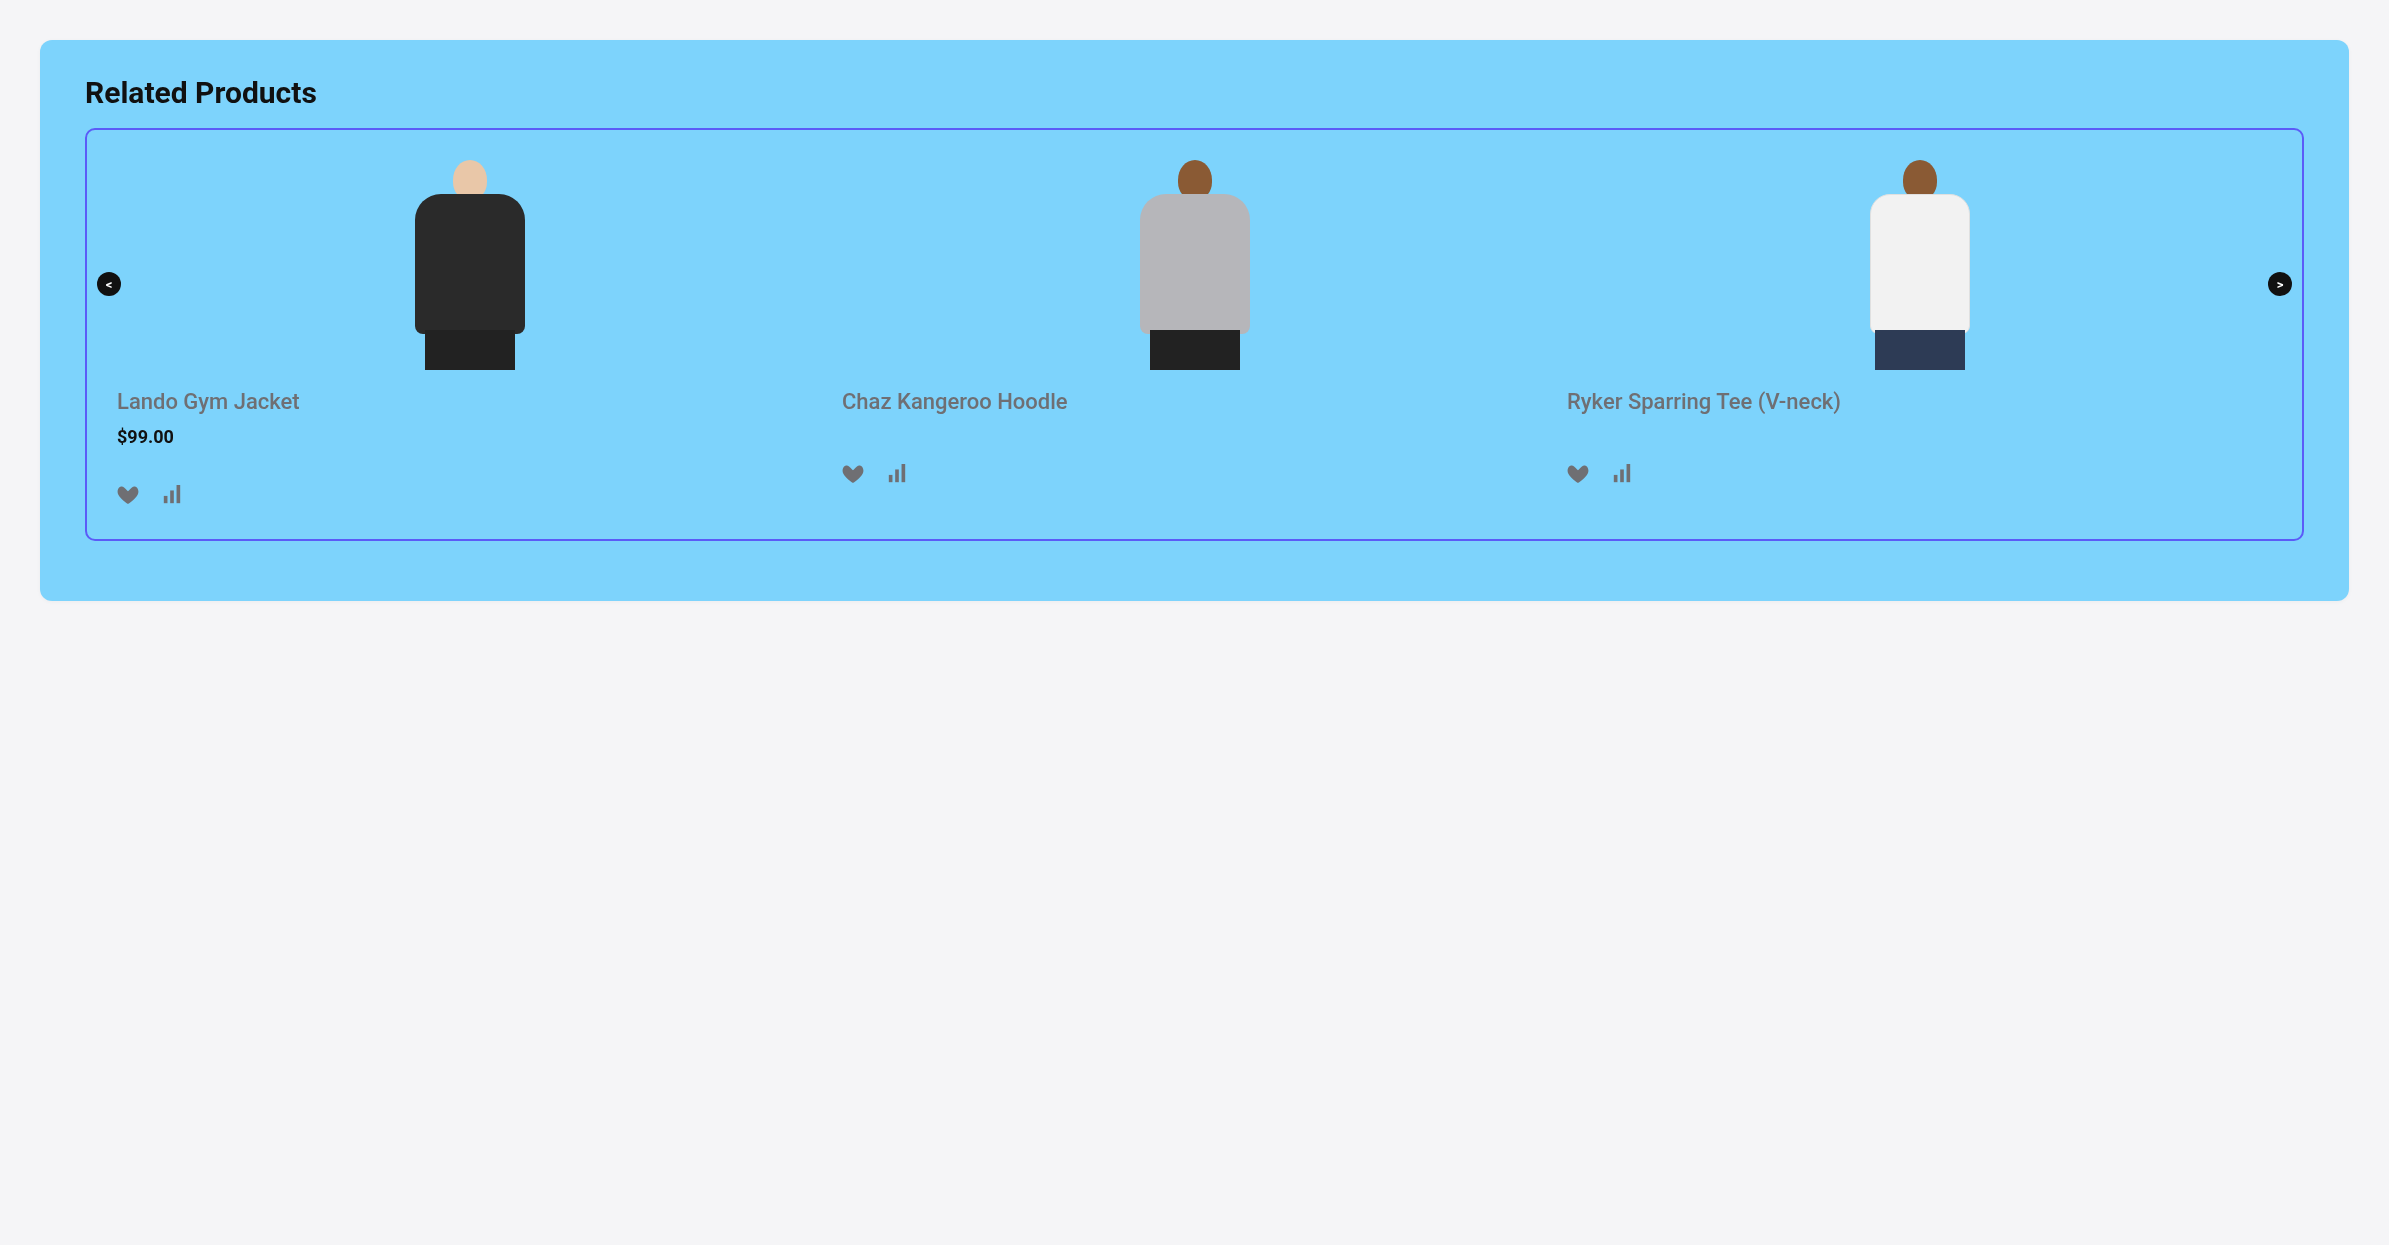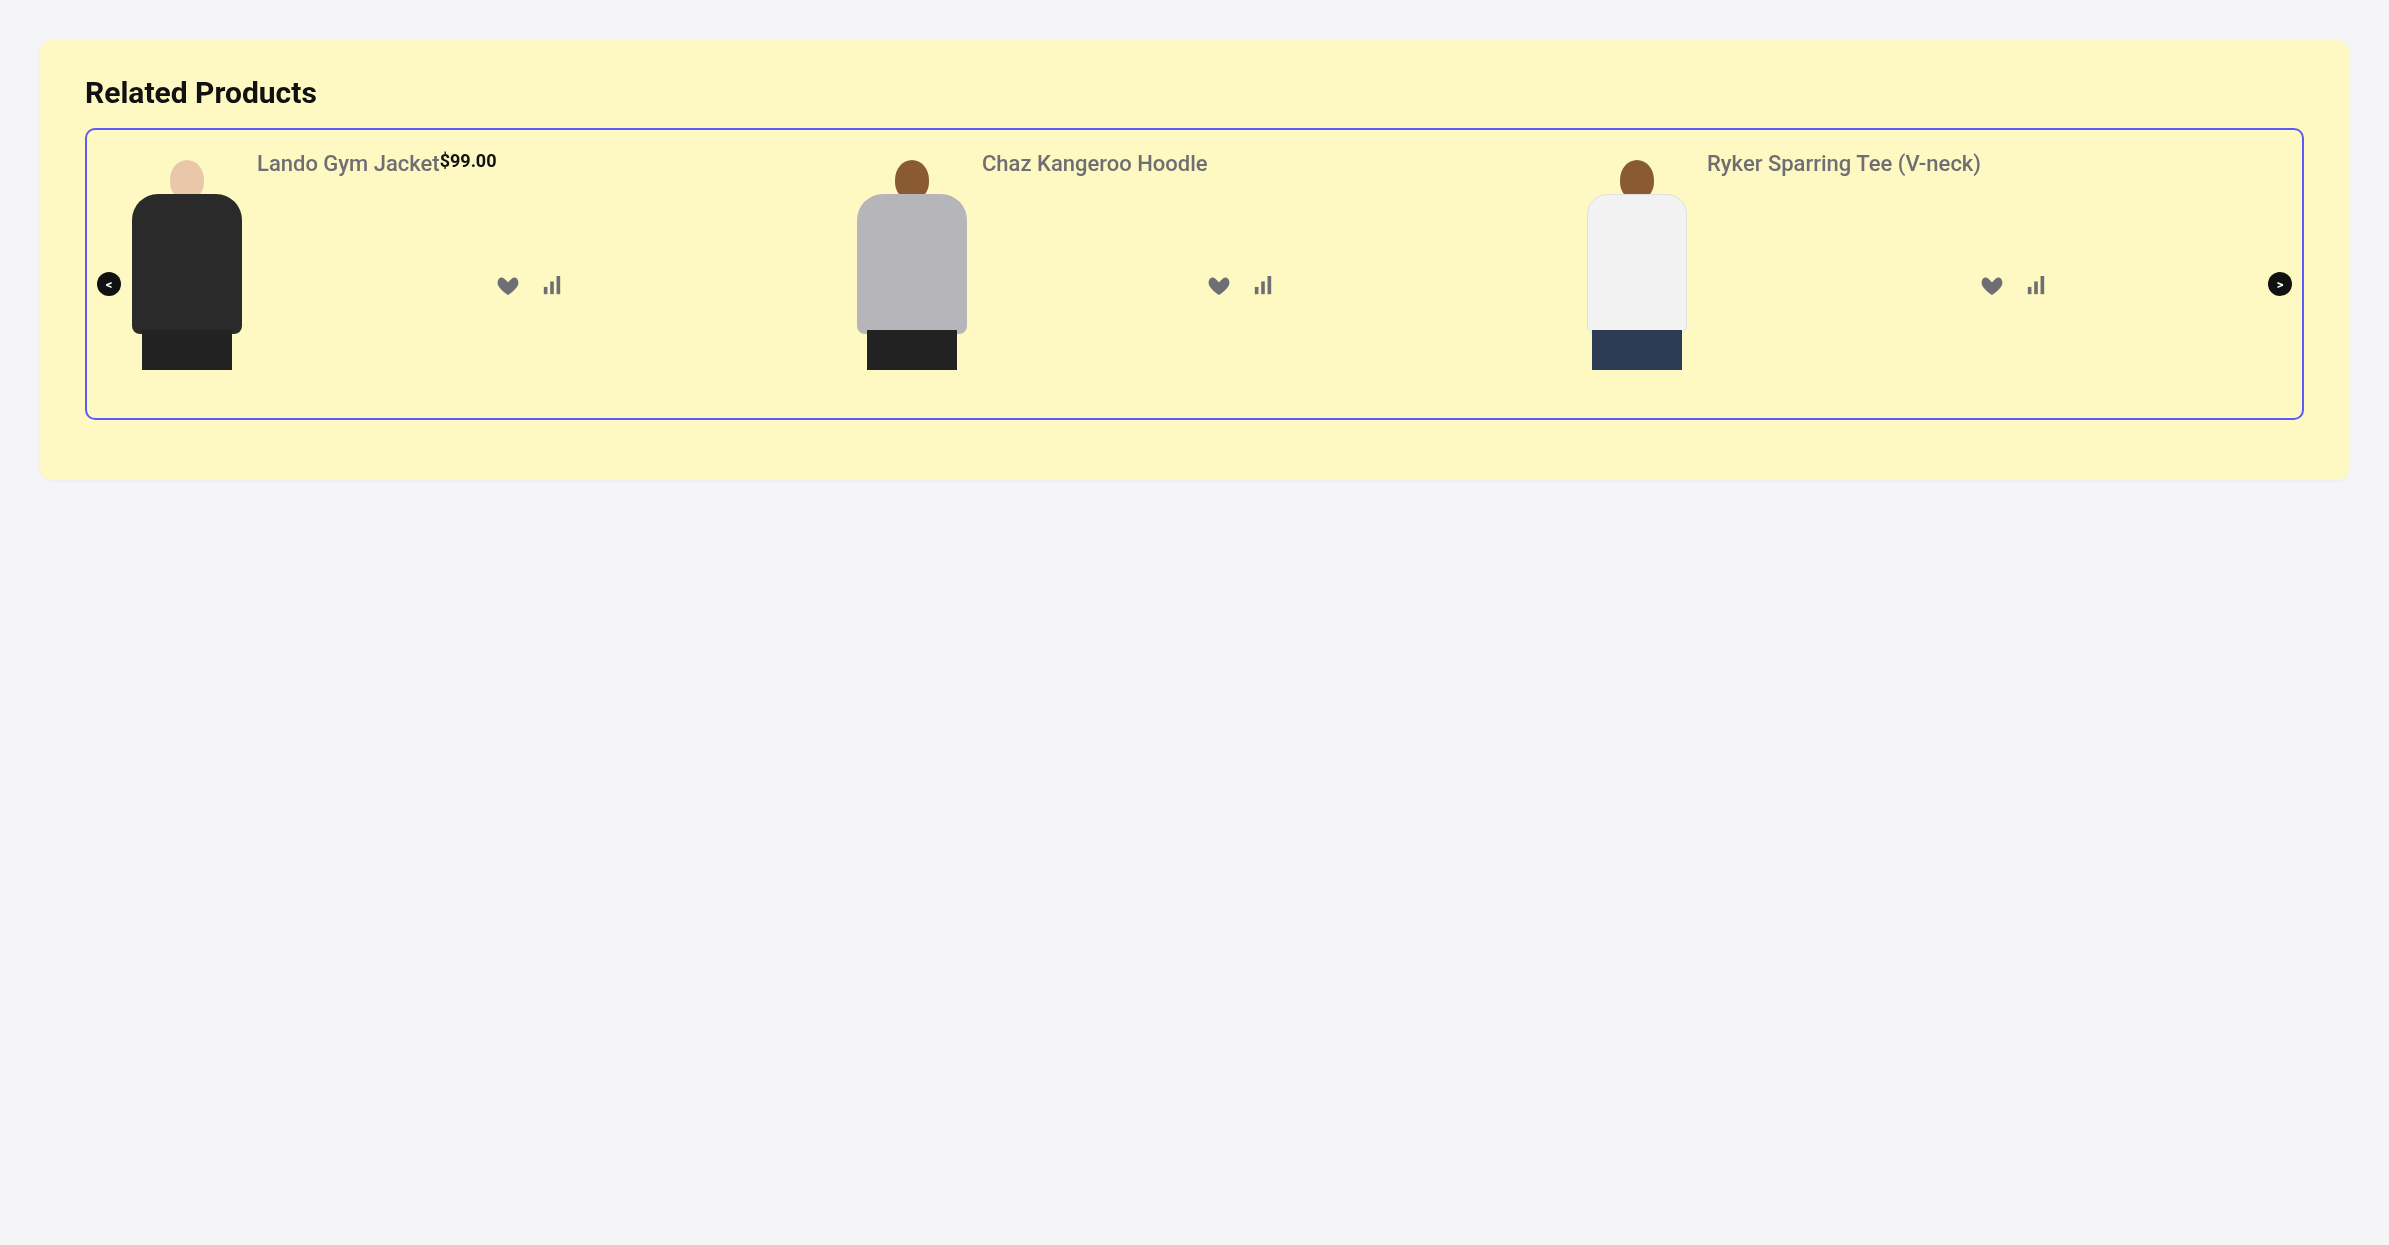--- a/index.html
+++ b/index.html
@@ -2,21 +2,21 @@
 <html><head>
 <meta charset="utf-8">
 <style>
 * { box-sizing: border-box; margin: 0; padding: 0; }
 body {
   font-family: -apple-system, BlinkMacSystemFont, "Segoe UI", Roboto, Helvetica, Arial, sans-serif;
   background: #f5f5f7;
   padding: 40px;
 }
 .card {
-  background: #fef9c3;
+  background: #7dd3fc;
   border-radius: 12px;
   padding: 35px 45px 60px 45px;
   box-shadow: 0 1px 4px rgba(0,0,0,0.04);
 }
 .section-title {
   font-size: 30px;
   font-weight: 700;
   color: #111;
   margin-bottom: 18px;
 }
@@ -46,20 +46,21 @@
 .nav-next { right: 10px; }
 .products {
   display: flex;
   gap: 20px;
   justify-content: space-between;
 }
 .product {
   flex: 1 1 0;
   min-width: 0;
   display: flex;
+  flex-direction: column;
 }
 .product-img {
   height: 220px;
   display: flex;
   align-items: flex-end;
   justify-content: center;
   margin-bottom: 18px;
 }
 .product-name {
   font-size: 22px;

